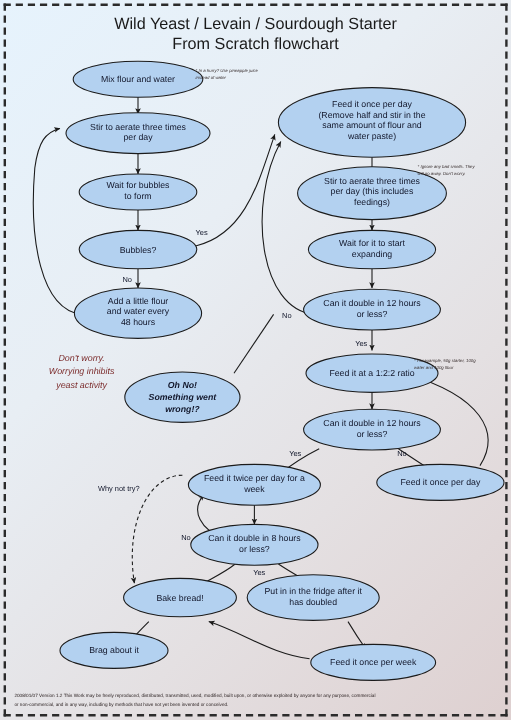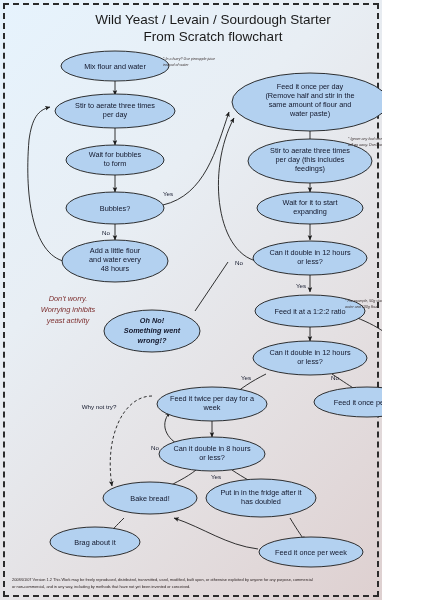--- a/index.html
+++ b/index.html
@@ -2,21 +2,21 @@
 <html><head>
 <meta charset="utf-8">
 <style>
   html, body {
     margin: 0;
     padding: 0;
     background: #ffffff;
   }
   #page {
     position: relative;
-    width: 382px;
+    width: 426px;
     height: 600px;
     overflow: hidden;
     background: linear-gradient(135deg, #e6f3fd 0%, #e8eef4 35%, #e4e0e2 68%, #ded0d0 100%);
     font-family: "Liberation Sans", sans-serif;
     box-sizing: border-box;
   }
   #border-frame {
     position: absolute;
     left: 3px;
     top: 3px;

